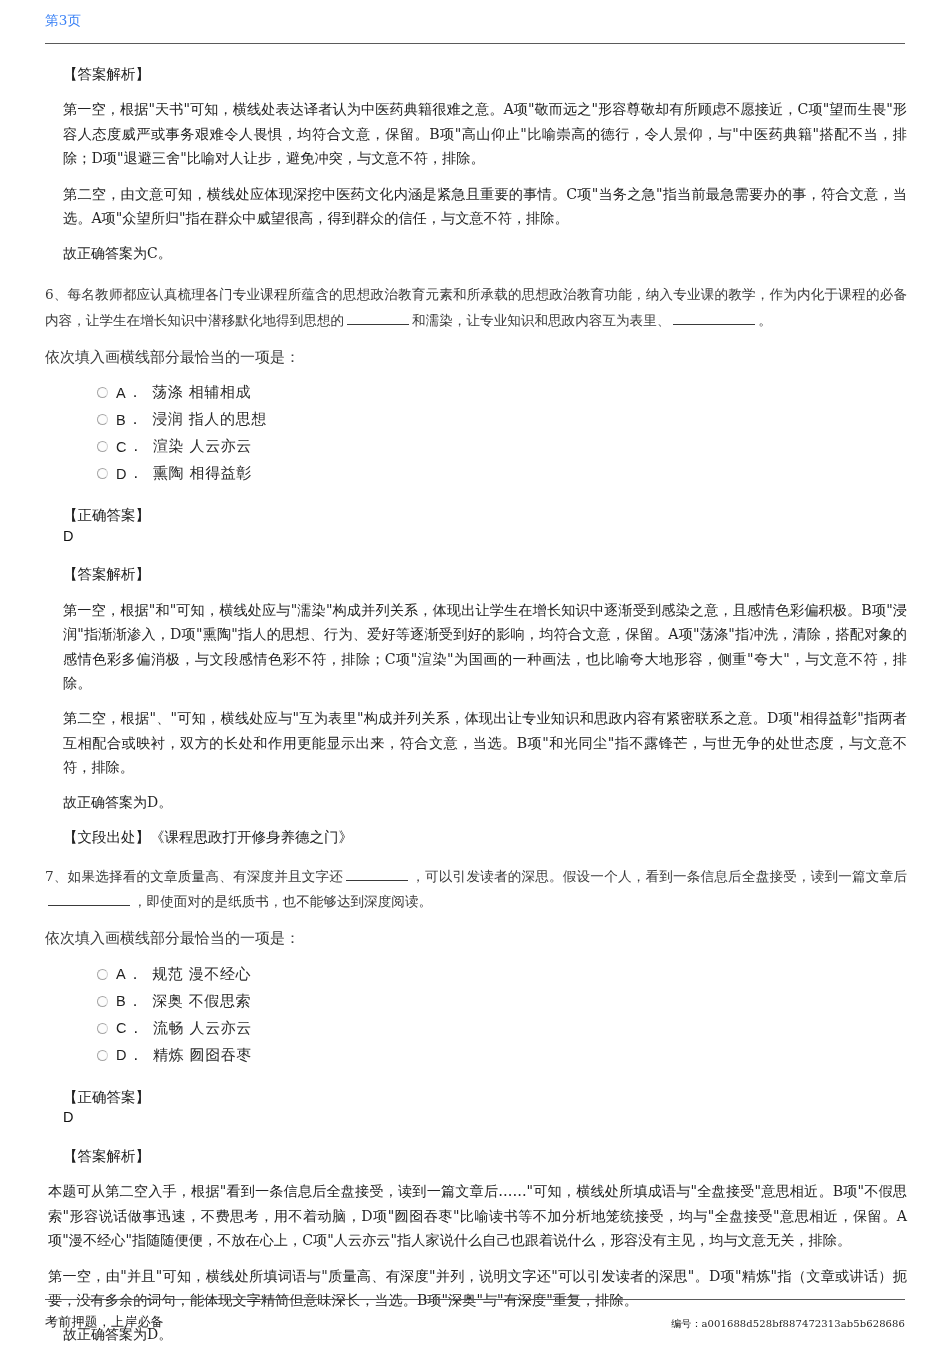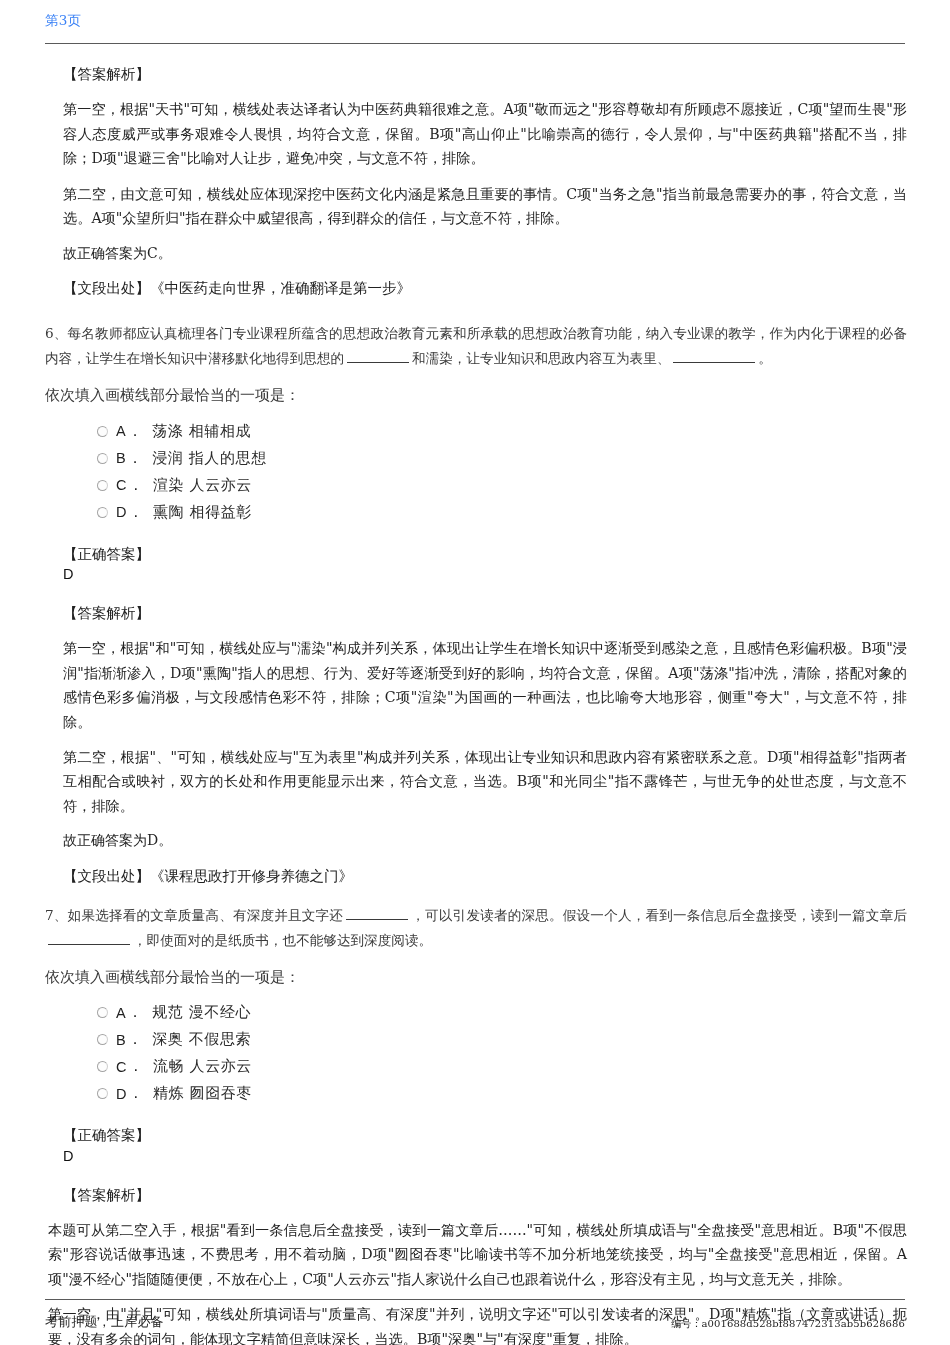--- a/index.html
+++ b/index.html
@@ -217,23 +217,20 @@
     <span class="header-left">第3页</span>
   </div>
 
   <div class="content">
 
     <p class="analysis-label block-label">【答案解析】</p>
     <div class="gap-sm"></div>
     <p class="para indent-sm">第一空，根据"天书"可知，横线处表达译者认为中医药典籍很难之意。A项"敬而远之"形容尊敬却有所顾虑不愿接近，C项"望而生畏"形容人态度威严或事务艰难令人畏惧，均符合文意，保留。B项"高山仰止"比喻崇高的德行，令人景仰，与"中医药典籍"搭配不当，排除；D项"退避三舍"比喻对人让步，避免冲突，与文意不符，排除。</p>
     <p class="para indent-sm">第二空，由文意可知，横线处应体现深挖中医药文化内涵是紧急且重要的事情。C项"当务之急"指当前最急需要办的事，符合文意，当选。A项"众望所归"指在群众中威望很高，得到群众的信任，与文意不符，排除。</p>
     <p class="conclusion">故正确答案为C。</p>
-    <p class="source-line">
-      <span>【文段出处】</span><span>《中医药走向世界，准确翻译是第一步》</span>
-    </p>
 
     <div class="gap-sm"></div>
 
     <p class="question-stem">
       <span>6、</span><span>每名教师都应认真梳理各门专业课程所蕴含的思想政治教育元素和所承载的思想政治教育功能，纳入专业课的教学，作为内化于课程的必备内容，让学生在增长知识中潜移默化地得到思想的</span><span class="blank w1"></span><span>和濡染，让专业知识和思政内容互为表里、</span><span class="blank w2"></span><span>。</span>
     </p>
 
     <p class="question-prompt">依次填入画横线部分最恰当的一项是：</p>
 
     <ul class="options">

